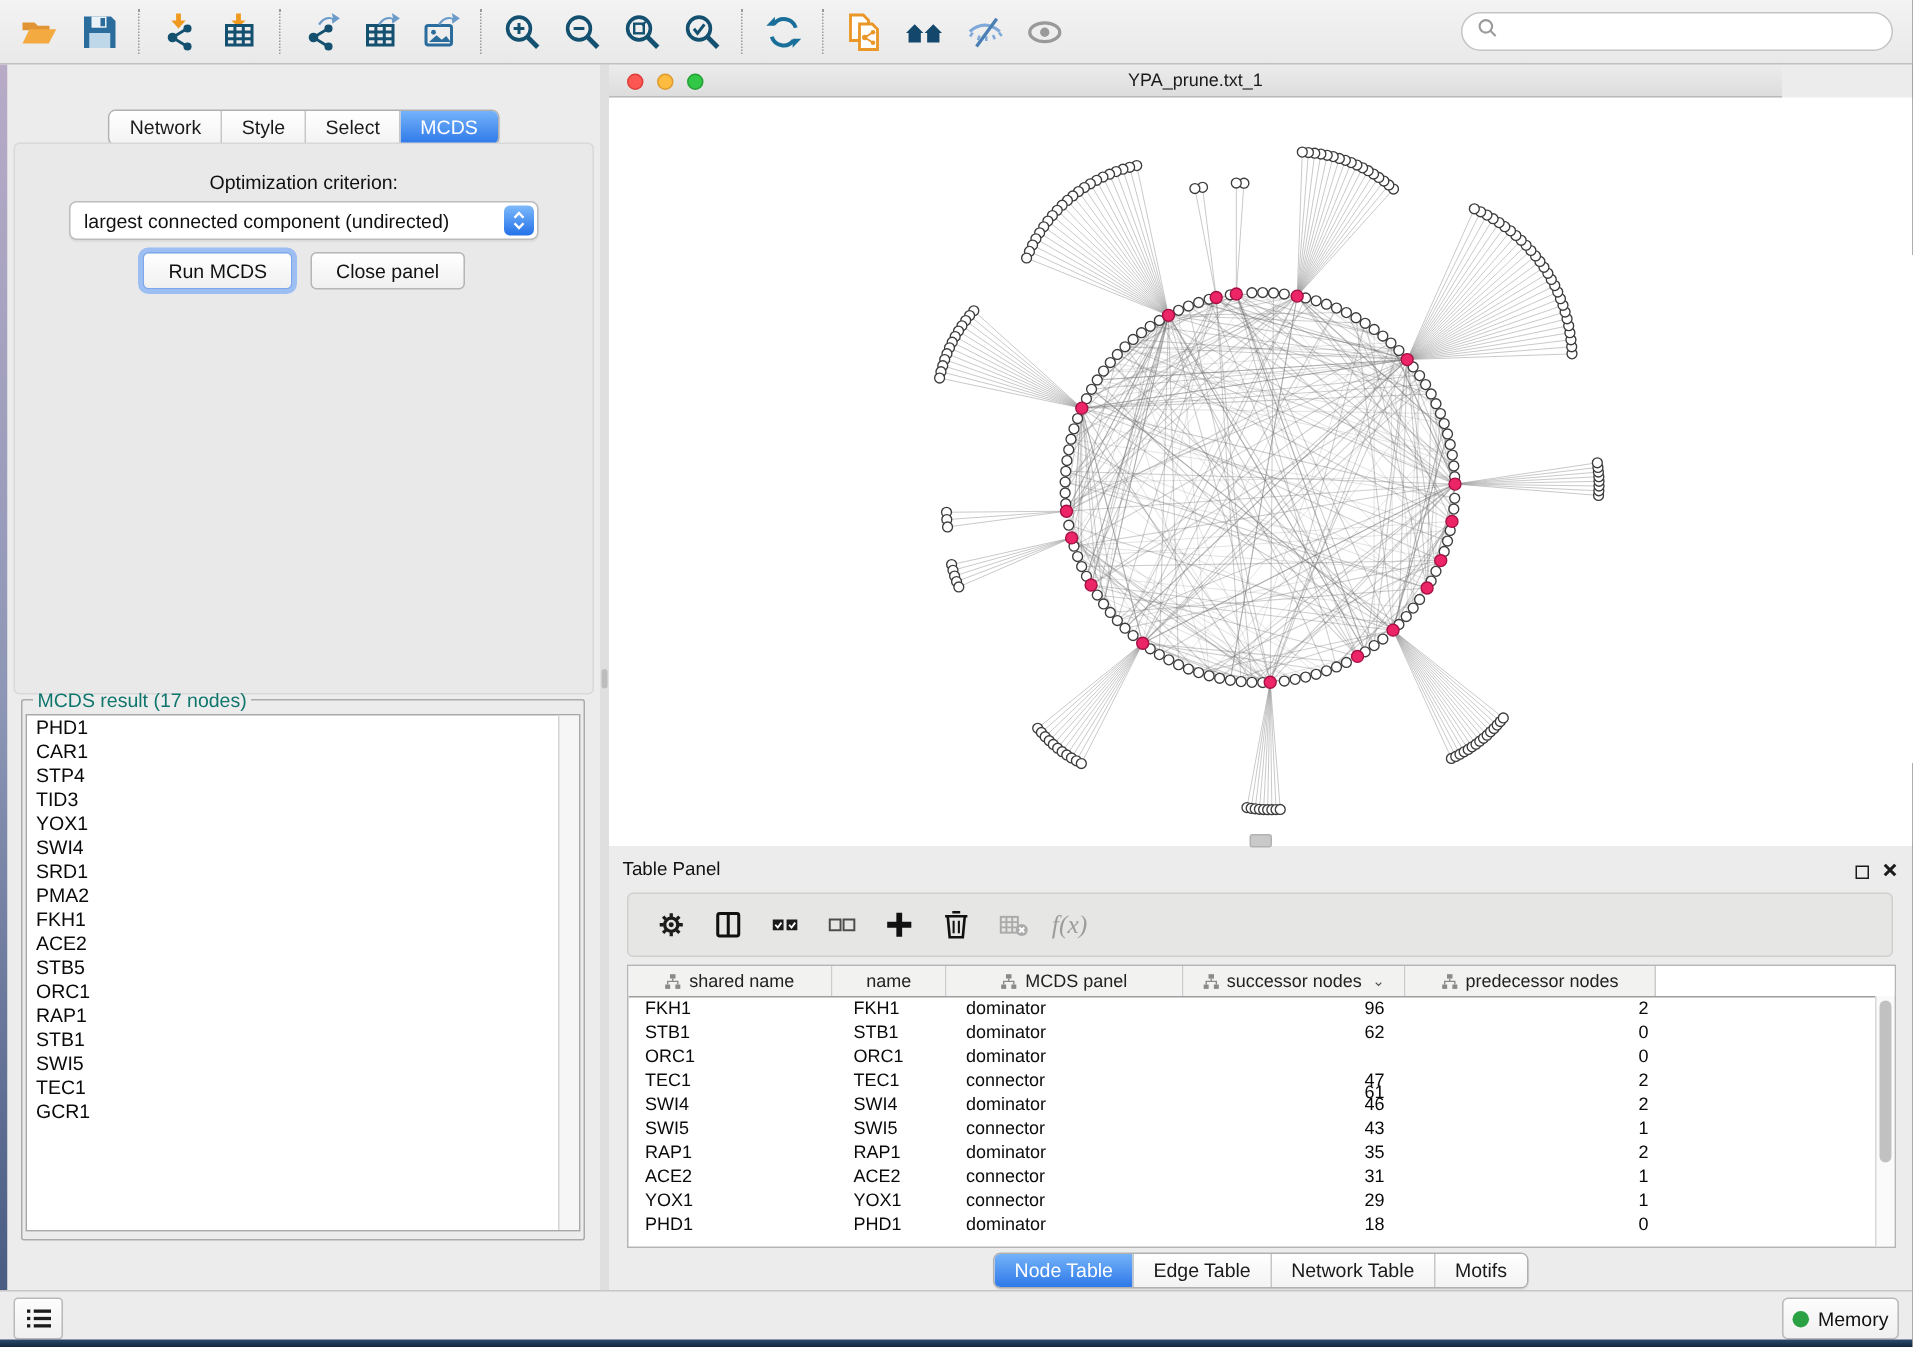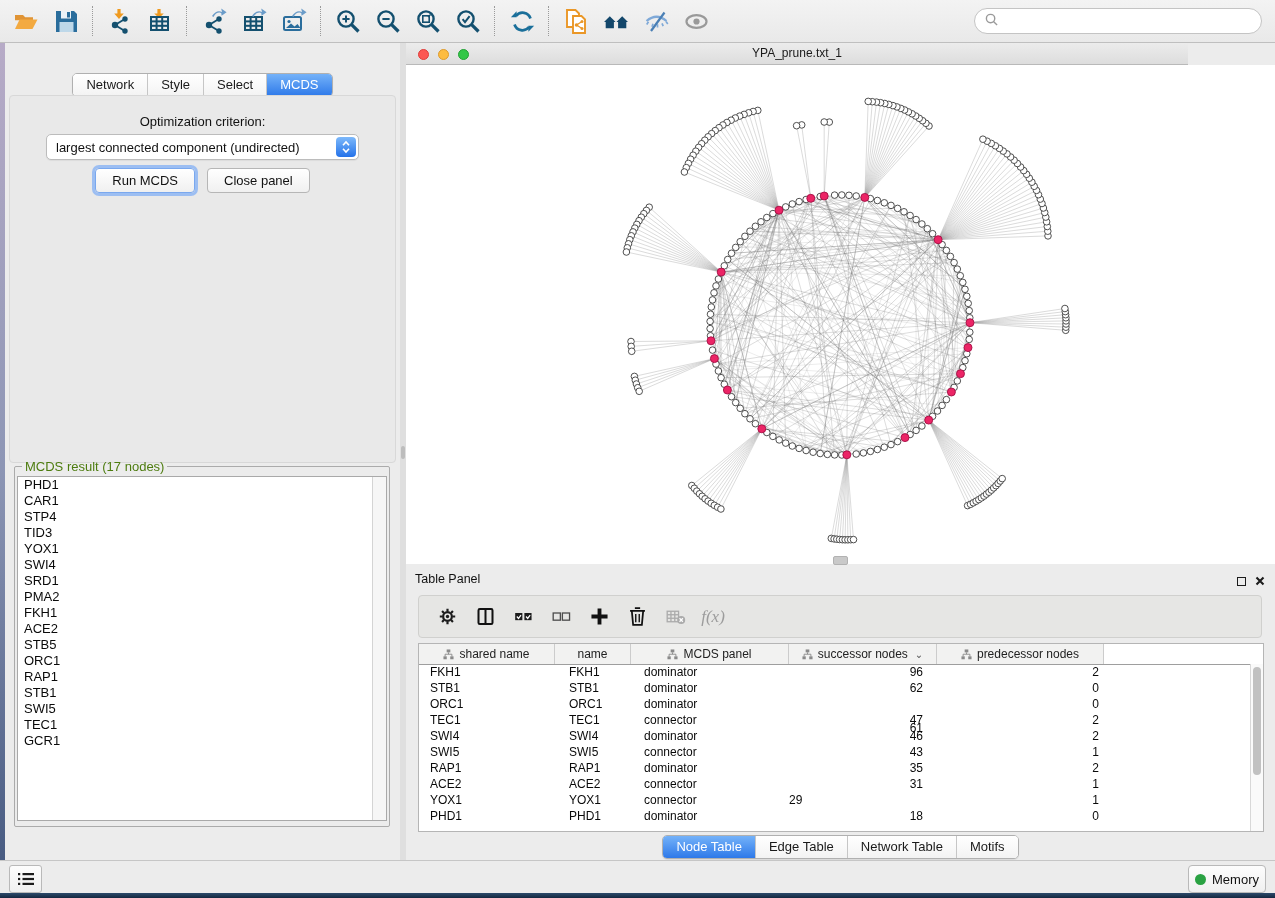--- a/index.html
+++ b/index.html
@@ -32,21 +32,21 @@
   .seg-btn.active{background:linear-gradient(#74b2f9,#2e79e9);color:#fff;}
   .cp-card{position:absolute;left:4px;right:4px;top:52px;height:366px;background:#e9e9e9;border:1px solid #d8d8d8;border-radius:4px;}
   .crit-label{position:absolute;left:0;right:0;top:18px;text-align:center;font-size:13px;color:#111;}
   .mac-select{position:absolute;left:36px;right:36px;top:38px;height:24px;background:#fff;border:1px solid #bcbcbc;border-radius:5px;display:flex;align-items:center;box-shadow:0 1px 1px rgba(0,0,0,.06);}
   .select-text{flex:1;font-size:13px;color:#111;padding-left:9px;white-space:nowrap;overflow:hidden;}
   .select-stepper{width:20px;height:20px;margin-right:2px;border-radius:4px;background:linear-gradient(#7db9fb,#2472e9);display:flex;align-items:center;justify-content:center;}
   .btn-row{position:absolute;left:0;right:0;top:72px;display:flex;justify-content:center;gap:12px;}
   .mac-btn{padding:4px 16px;font-size:13px;background:linear-gradient(#ffffff,#f0f0f0);border:1px solid #b6b6b6;border-radius:4px;color:#111;font-family:"Liberation Sans",sans-serif;}
   .mac-btn.focused{box-shadow:0 0 0 3px rgba(92,154,250,.55);border-color:#7aa8ee;}
   .result-fieldset{position:absolute;left:9px;right:10px;top:416px;height:362px;border:1px solid #ababab;border-radius:2px;margin:0;padding:2px;background:#ececec;}
-  .result-fieldset legend{font-size:13px;color:#4d7c0f;padding:0 3px;margin-left:5px;}
+  .result-fieldset legend{font-size:13px;color:#0f766e;padding:0 3px;margin-left:5px;}
   .result-list{position:relative;width:100%;height:345px;background:#fff;border:1px solid #a9a9a9;box-sizing:border-box;overflow:hidden;}
   .result-item{font-size:13px;line-height:16px;padding-left:6px;color:#0a0a0a;}
   .result-scroll{position:absolute;right:0;top:0;bottom:0;width:13px;background:#f6f6f6;border-left:1px solid #d4d4d4;}
 
   
   .v-splitter{position:absolute;left:400px;top:43px;width:6px;height:817px;background:#dfdfdf;z-index:6;}
   .v-splitter .grip{position:absolute;left:1px;top:403px;width:4px;height:13px;background:#bdbdbd;border-radius:2px;}
   .h-splitter{position:absolute;left:406px;top:554px;width:869px;height:11px;z-index:7;}
   .h-splitter .grip-h{position:absolute;left:427px;top:2px;width:13px;height:7px;background:#c9c9c9;border-radius:2px;border:1px solid #b2b2b2;}
 
@@ -1220,21 +1220,21 @@
             <div class="td" style="width: 136px; padding-left: 11px;">ACE2</div>
             <div class="td" style="width: 76px; padding-left: 14px;">ACE2</div>
             <div class="td" style="width: 158px; padding-left: 13px;">connector</div>
             <div class="td" style="width: 148px; text-align: right; padding-right: 14px;">31</div>
             <div class="td" style="width: 167px; text-align: right; padding-right: 5px;">1</div>
           </div>
           <div class="tr">
             <div class="td" style="width: 136px; padding-left: 11px;">YOX1</div>
             <div class="td" style="width: 76px; padding-left: 14px;">YOX1</div>
             <div class="td" style="width: 158px; padding-left: 13px;">connector</div>
-            <div class="td" style="width: 148px; padding-right: 14px;">29</div>
+            <div class="td" style="width: 148px; text-align: right; padding-right: 14px;">29</div>
             <div class="td" style="width: 167px; text-align: right; padding-right: 5px;">1</div>
           </div>
           <div class="tr">
             <div class="td" style="width: 136px; padding-left: 11px;">PHD1</div>
             <div class="td" style="width: 76px; padding-left: 14px;">PHD1</div>
             <div class="td" style="width: 158px; padding-left: 13px;">dominator</div>
             <div class="td" style="width: 148px; text-align: right; padding-right: 14px;">18</div>
             <div class="td" style="width: 167px; text-align: right; padding-right: 5px;">0</div>
           </div>
         </div>

